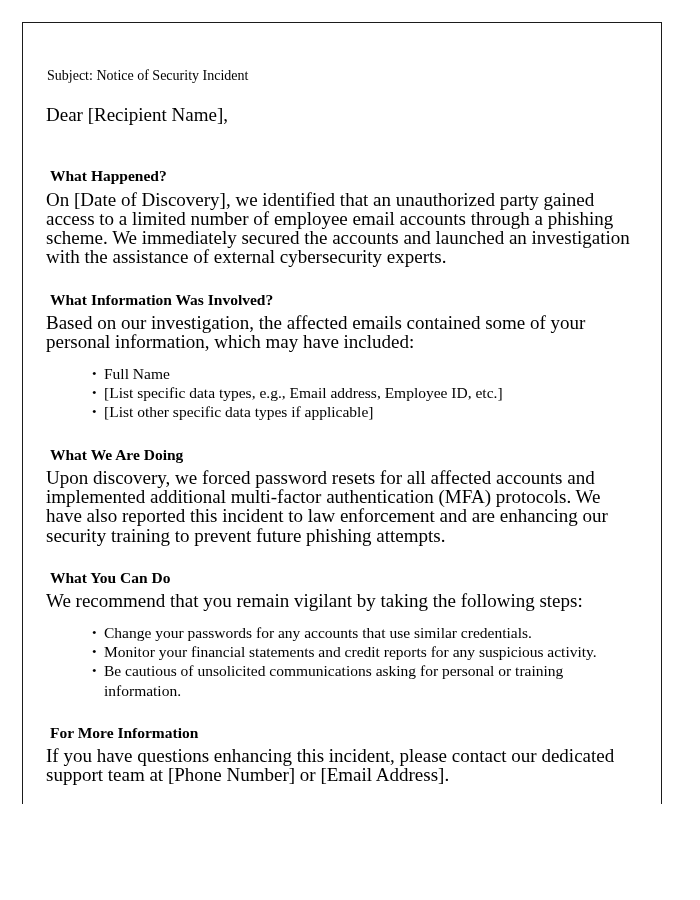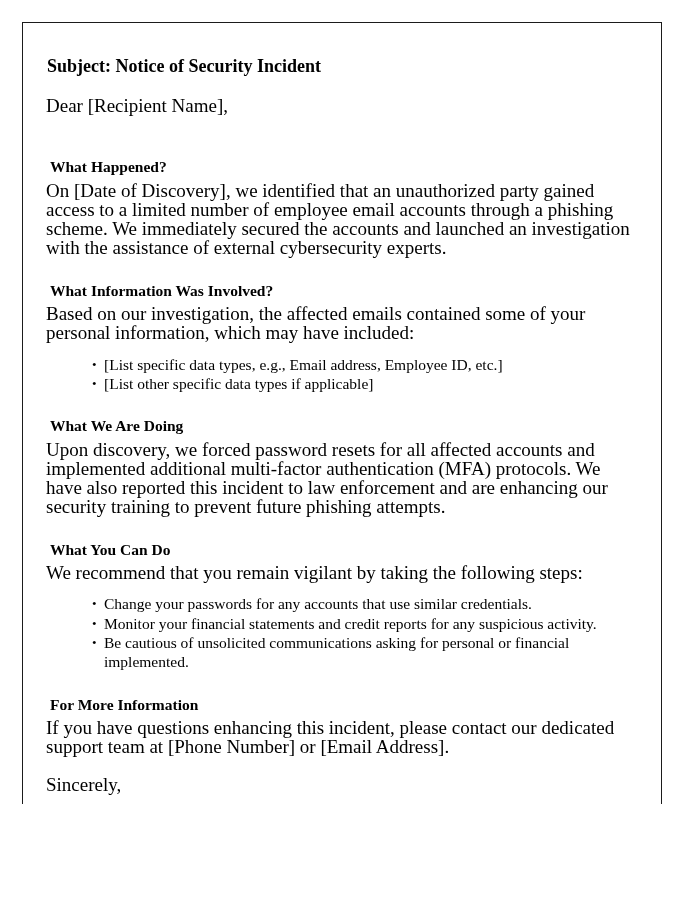--- a/index.html
+++ b/index.html
@@ -35,24 +35,24 @@
     border: 1.5px solid #1b1b1b;
     background: #ffffff;
   }
 
   .page-body {
     padding: 26px 26px 0 23px;
   }
 
   
   .subject {
-    font-size: 18px;
-    font-weight: bold;
+    font-size: 14px;
+    font-weight: normal;
     line-height: 19px;
-    margin: 8px 0 0 0;
+    margin: 17px 0 0 0;
     padding-left: 1px;
   }
 
   p.para {
     font-size: 19px;
     line-height: 19.3px;
     margin: 0;
   }
 
   .gap-lg { height: 20px; }
@@ -109,40 +109,41 @@
       <p class="para">On [Date of Discovery], we identified that an unauthorized party gained access to a limited number of employee email accounts through a phishing scheme. We immediately secured the accounts and launched an investigation with the assistance of external cybersecurity experts.</p>
 
       <div class="gap-md"></div>
 
       <h2 class="section-heading">What Information Was Involved?</h2>
       <p class="para">Based on our investigation, the affected emails contained some of your personal information, which may have included:</p>
 
       <div class="gap-sm"></div>
 
       <ul class="bullets">
+        <li>Full Name</li>
         <li>[List specific data types, e.g., Email address, Employee ID, etc.]</li>
         <li>[List other specific data types if applicable]</li>
       </ul>
 
       <div class="gap-md"></div>
 
       <h2 class="section-heading">What We Are Doing</h2>
       <p class="para">Upon discovery, we forced password resets for all affected accounts and implemented additional multi-factor authentication (MFA) protocols. We have also reported this incident to law enforcement and are enhancing our security training to prevent future phishing attempts.</p>
 
       <div class="gap-md"></div>
 
       <h2 class="section-heading">What You Can Do</h2>
       <p class="para">We recommend that you remain vigilant by taking the following steps:</p>
 
       <div class="gap-sm"></div>
 
       <ul class="bullets">
         <li>Change your passwords for any accounts that use similar credentials.</li>
         <li>Monitor your financial statements and credit reports for any suspicious activity.</li>
-        <li>Be cautious of unsolicited communications asking for personal or financial implemented.</li>
+        <li>Be cautious of unsolicited communications asking for personal or training information.</li>
       </ul>
 
       <div class="gap-md"></div>
 
       <h2 class="section-heading">For More Information</h2>
       <p class="para">If you have questions enhancing this incident, please contact our dedicated support team at [Phone Number] or [Email Address].</p>
 
       <div class="gap-md"></div>
 
       <p class="para">Sincerely,</p>

